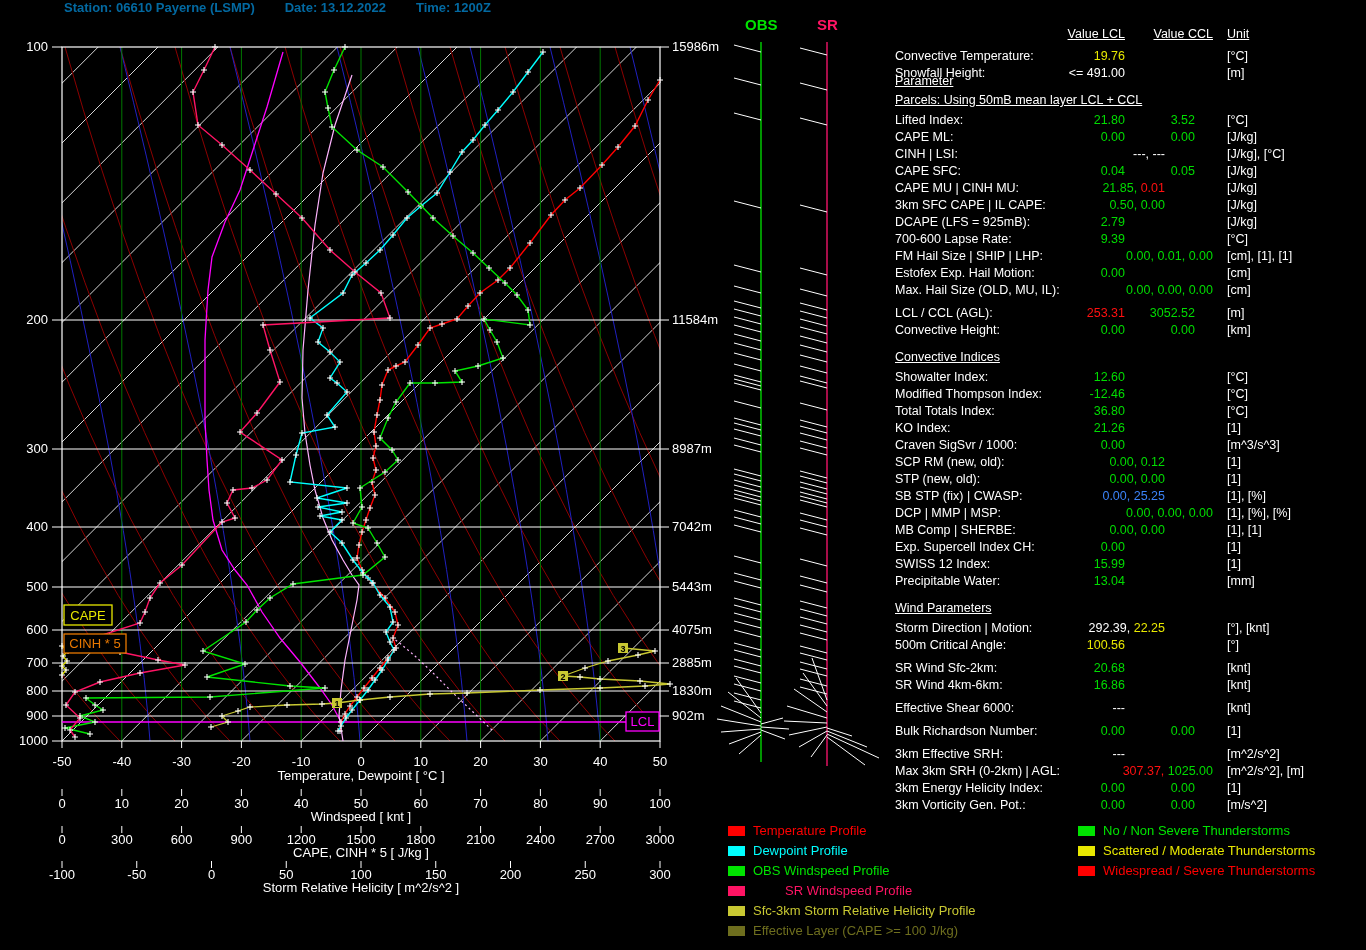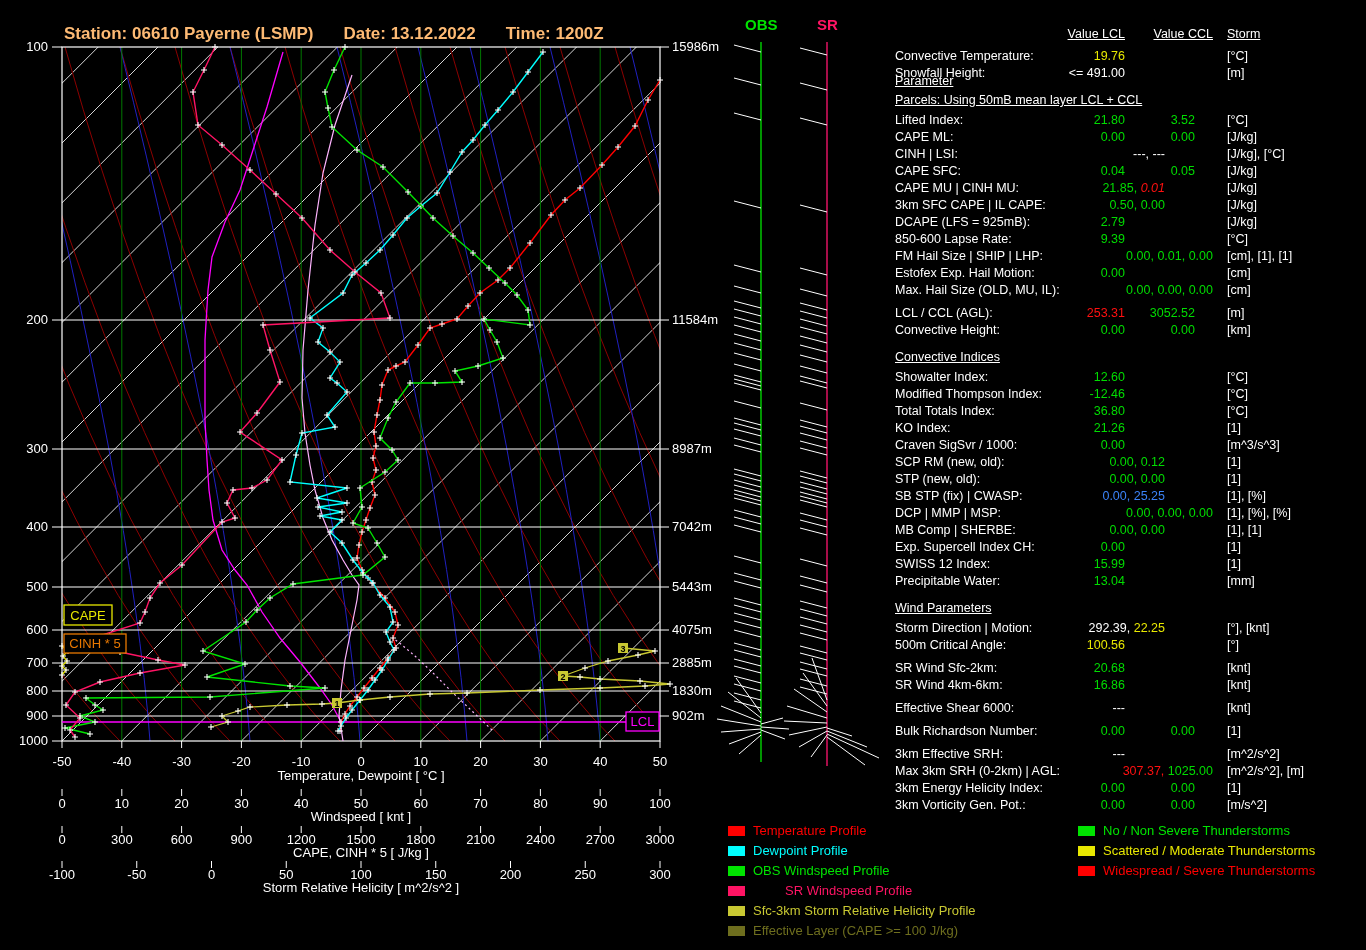--- a/index.html
+++ b/index.html
@@ -1,19 +1,19 @@
 <!DOCTYPE html>
 <html><head>
 <meta charset="utf-8">
 <style>
   html,body{margin:0;padding:0;background:#000;}
   #stage{position:relative;width:1366px;height:950px;background:#000;overflow:hidden;
          font-family:"Liberation Sans",sans-serif;}
   #chart{position:absolute;left:0;top:0;}
-  .pagetitle{position:absolute;left:64px;top:24px;color:#fdba74;font-size:17px;font-weight:bold;white-space:nowrap;}
+  .pagetitle{position:absolute;left:64px;top:0;color:#0369a1;font-size:13px;font-weight:bold;white-space:nowrap;}
   .pagetitle span{margin-right:30px;}
   .collabel{position:absolute;top:16px;font-size:15px;font-weight:bold;}
   #obslabel{left:745px;color:#00e400;}
   #srlabel{left:817px;color:#ff1464;}
   .tbl{position:absolute;left:895px;top:26px;width:467px;color:#fff;font-size:12.5px;line-height:17px;}
   .trow{position:relative;height:17px;white-space:nowrap;}
   .trow.gap{margin-top:6px;}
   .thead span,.sechead{text-decoration:underline;}
   .sechead{margin:10px 0 3px 0;height:17px;}
   .lab{position:absolute;left:0;}
@@ -663,21 +663,21 @@
   <div class="pagetitle">
     <span>Station: 06610 Payerne (LSMP)</span><span>Date: 13.12.2022</span><span>Time: 1200Z</span>
   </div>
   <div id="obslabel" class="collabel">OBS</div>
   <div id="srlabel" class="collabel">SR</div>
   <div class="tbl" id="paramtable">
       <div class="trow thead" style="margin-bottom: 5px;">
         <span class="c-parameter">Parameter</span>
         <span class="c-vlcl">Value LCL</span>
         <span class="c-vccl">Value CCL</span>
-        <span class="c-unit">Storm</span>
+        <span class="c-unit">Unit</span>
       </div>
       <div class="trow">
         <span class="lab">Convective Temperature:</span>
         <span class="v1"><span style="color: rgb(232, 232, 0);">19.76</span></span>
         <span class="unit">[°C]</span>
       </div>
       <div class="trow">
         <span class="lab">Snowfall Height:</span>
         <span class="v1"><span style="color: rgb(255, 255, 255);">&lt;= 491.00</span></span>
         <span class="unit">[m]</span>
@@ -701,35 +701,35 @@
         <span class="unit">[J/kg], [°C]</span>
       </div>
       <div class="trow">
         <span class="lab">CAPE SFC:</span>
         <span class="v1"><span style="color: rgb(0, 220, 0);">0.04</span></span>
         <span class="v2"><span style="color: rgb(0, 220, 0);">0.05</span></span>
         <span class="unit">[J/kg]</span>
       </div>
       <div class="trow">
         <span class="lab">CAPE MU | CINH MU:</span>
-        <span class="v1 mid"><span style="color: rgb(0, 220, 0);">21.85,  </span><span style="color: rgb(255, 16, 16); font-style: italic;">0.01</span></span>
+        <span class="v1 mid"><span style="color: rgb(0, 220, 0);">21.85,  </span><span style="color: rgb(255, 16, 16);">0.01</span></span>
         <span class="unit">[J/kg]</span>
       </div>
       <div class="trow">
         <span class="lab">3km SFC CAPE | IL CAPE:</span>
         <span class="v1 mid"><span style="color: rgb(0, 220, 0);">0.50,  0.00</span></span>
         <span class="unit">[J/kg]</span>
       </div>
       <div class="trow">
         <span class="lab">DCAPE (LFS = 925mB):</span>
         <span class="v1"><span style="color: rgb(0, 220, 0);">2.79</span></span>
         <span class="unit">[J/kg]</span>
       </div>
       <div class="trow">
-        <span class="lab">850-600 Lapse Rate:</span>
+        <span class="lab">700-600 Lapse Rate:</span>
         <span class="v1"><span style="color: rgb(0, 220, 0);">9.39</span></span>
         <span class="unit">[°C]</span>
       </div>
       <div class="trow">
         <span class="lab">FM Hail Size | SHIP | LHP:</span>
         <span class="v1 wide"><span style="color: rgb(0, 220, 0);">0.00,  0.01,  0.00</span></span>
         <span class="unit">[cm], [1], [1]</span>
       </div>
       <div class="trow">
         <span class="lab">Estofex Exp. Hail Motion:</span>

